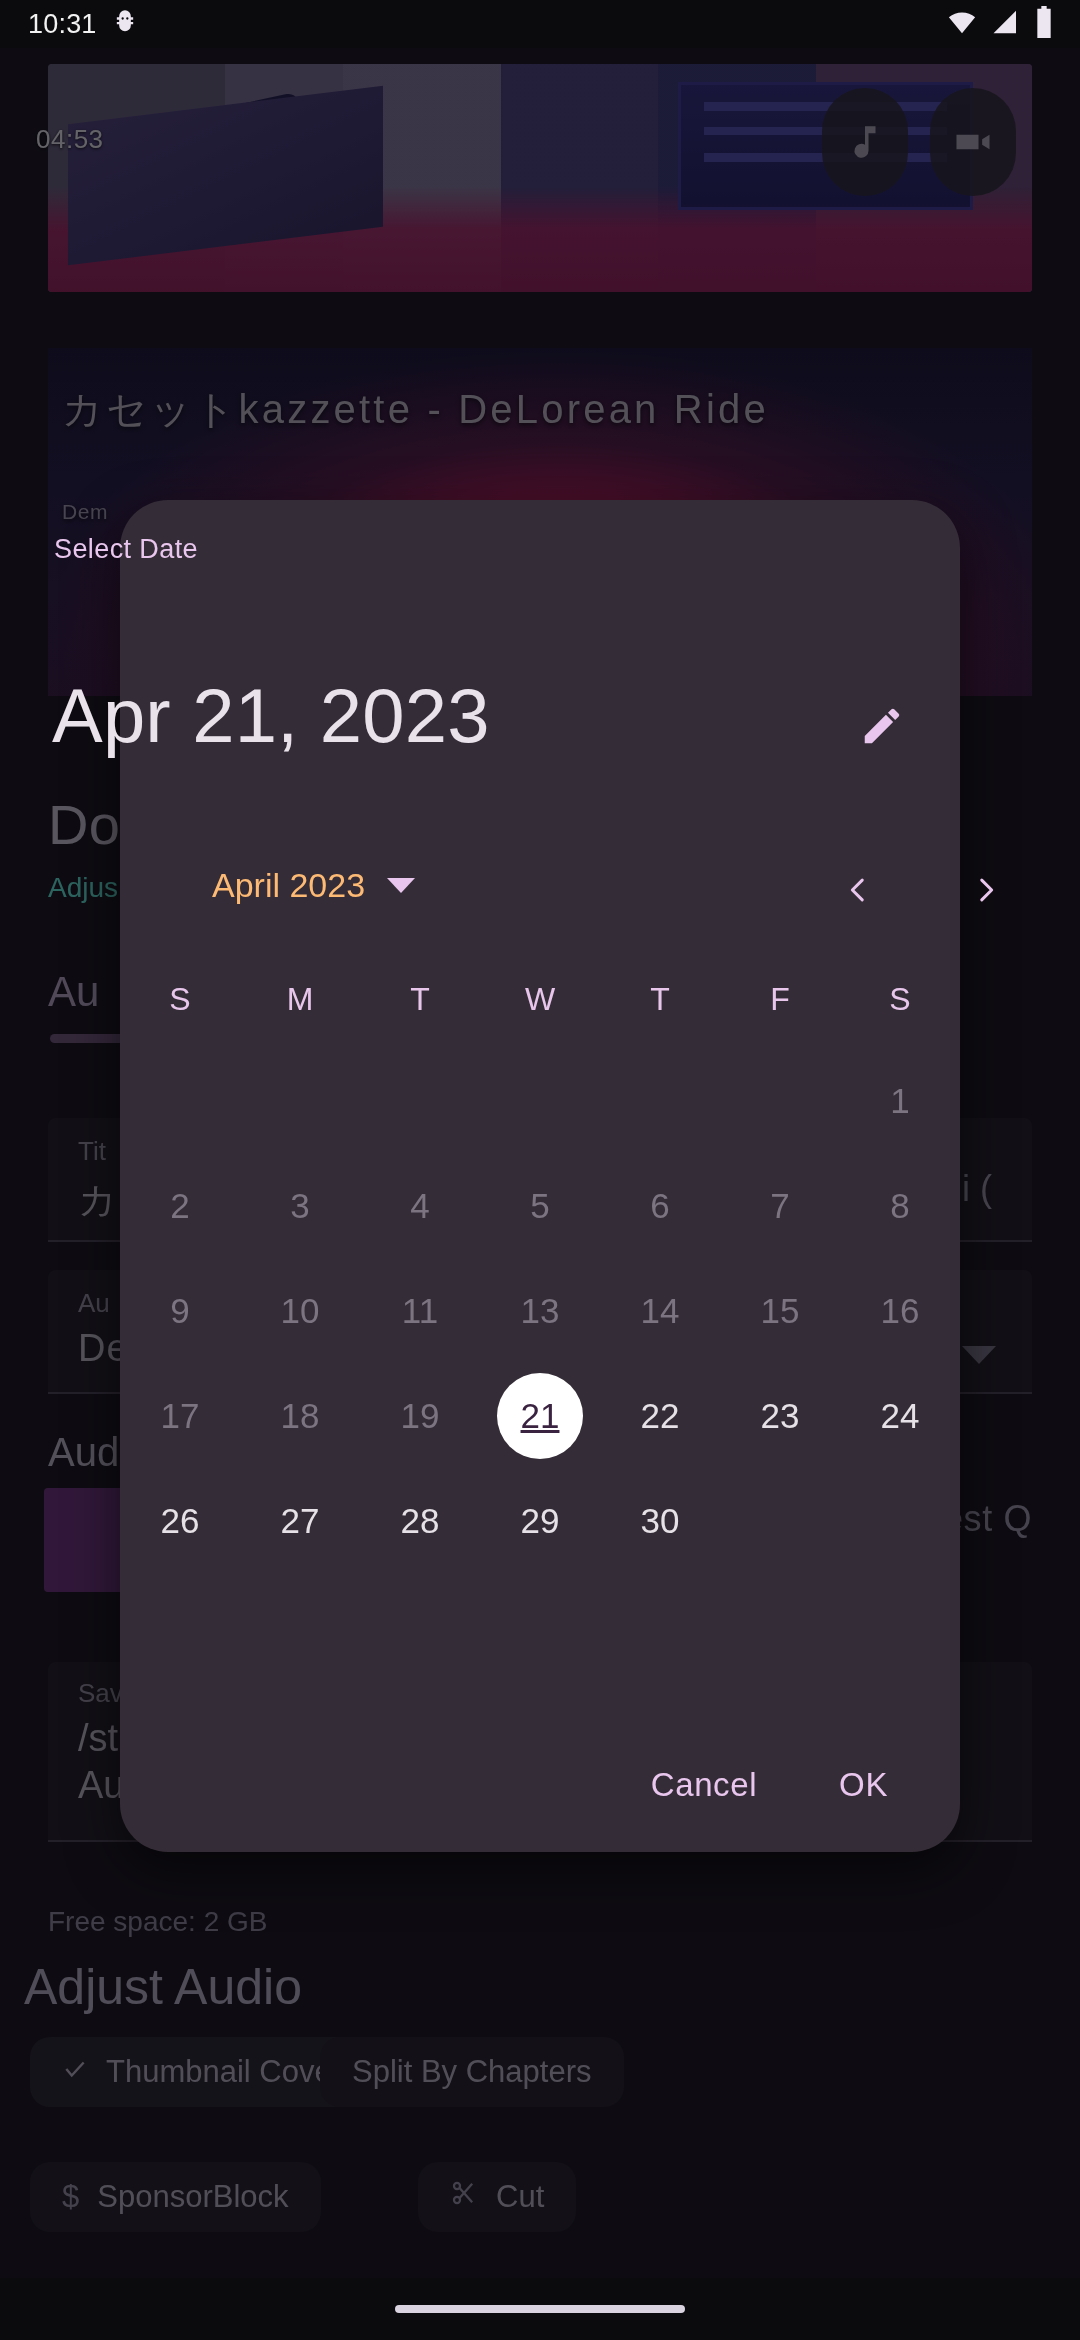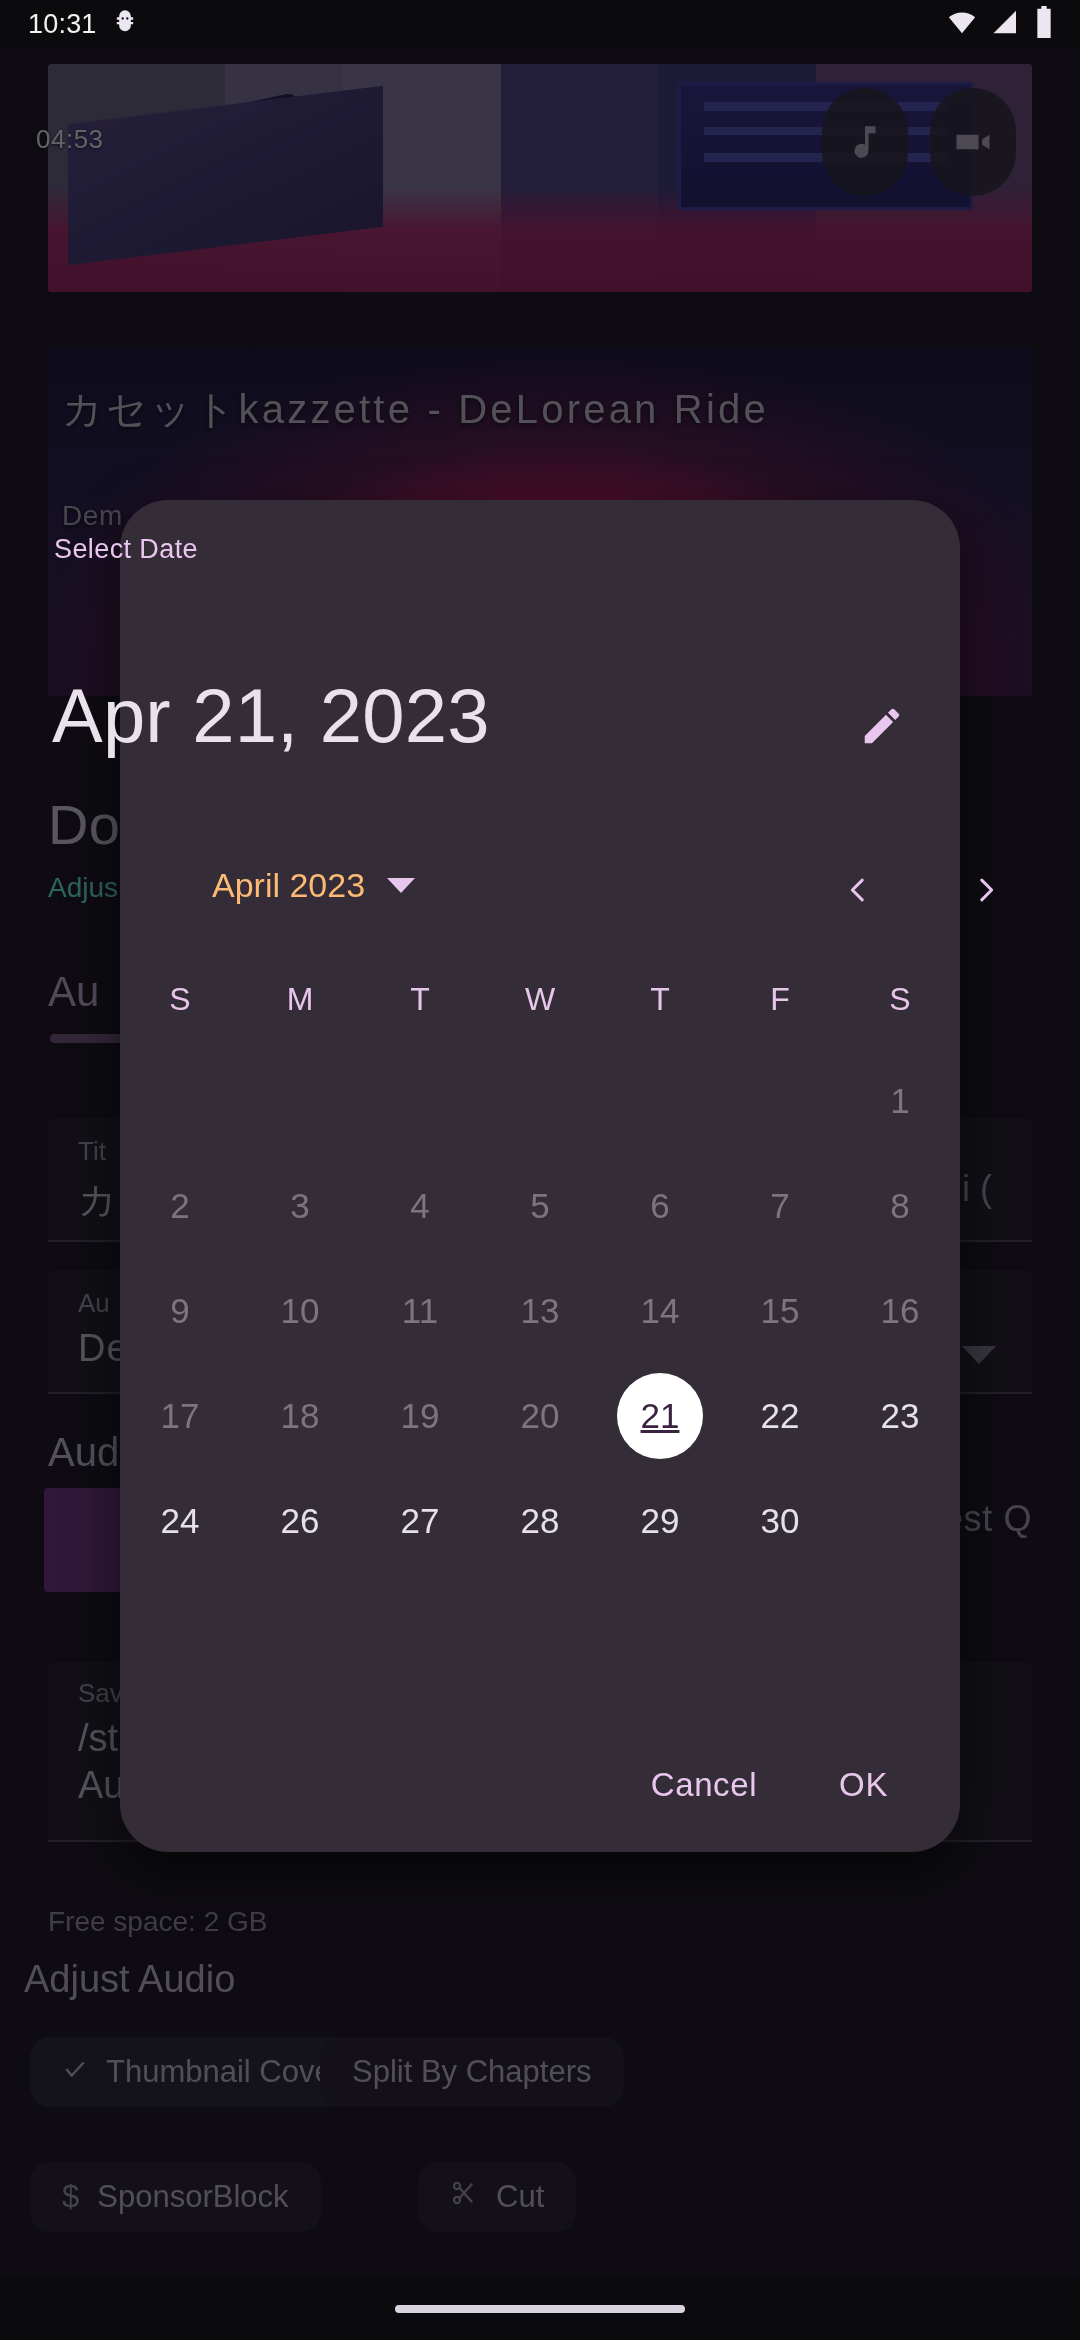--- a/index.html
+++ b/index.html
@@ -68,21 +68,21 @@
   #toggle-music { right:172px; }
   #toggle-video { right:64px; }
 
   #media-title {
     position:absolute; left:62px; top:384px; width:940px;
     color:#BEB9C4; font-size:40px; line-height:1.28; letter-spacing:3.2px;
     text-shadow:0 2px 5px rgba(0,0,0,.9);
   }
   #media-sub {
     position:absolute; left:62px; top:500px;
-    color:#A59FB0; font-size:28px; letter-spacing:.6px;
+    color:#A59FB0; font-size:21px; letter-spacing:.6px;
     text-shadow:0 2px 4px rgba(0,0,0,.9);
   }
   #hero-art {
     position:absolute; left:48px; top:348px; width:984px; height:348px;
     background:
       radial-gradient(ellipse at 52% 78%, rgba(190,20,80,.92) 0 28%, rgba(120,18,60,.55) 46%, rgba(20,16,40,.2) 70%),
       linear-gradient(180deg,#120f2e 0%, #221a44 40%, #3a1840 100%);
     z-index:-1;
   }
 
@@ -138,21 +138,21 @@
     background:#1C1A1F; border-radius:8px 8px 0 0;
     border-bottom:2px solid #4a4352; padding:16px 30px 0 30px;
   }
   #save-path { color:#C7C2CE; font-size:38px; margin-top:6px; line-height:1.24; }
   #freespace {
     position:absolute; left:48px; top:1906px;
     color:#8E8899; font-size:28px;
   }
   #adjust-audio {
     position:absolute; left:24px; top:1958px;
-    color:#B7B1C2; font-size:38px;
+    color:#B7B1C2; font-size:50px;
   }
   .chip {
     position:absolute; height:70px; border-radius:20px;
     background:#1E1C22; display:flex; align-items:center; gap:18px;
     padding:0 32px; color:#BBB5C4; font-size:31px; white-space:nowrap;
   }
   #chip-thumbnail { left:30px; top:2037px; background:#242128; }
   #chip-split    { left:320px; top:2037px; }
   #chip-sponsor  { left:30px; top:2162px; }
   #chip-cut      { left:418px; top:2162px; }
@@ -441,23 +441,20 @@
         <span class="pill">16</span>
       </div>
       <div class="day disabled">
         <span class="pill">17</span>
       </div>
       <div class="day disabled">
         <span class="pill">18</span>
       </div>
       <div class="day disabled">
         <span class="pill">19</span>
-      </div>
-      <div class="day disabled">
-        <span class="pill">20</span>
       </div>
       <div class="day selected">
         <span class="pill">21</span>
       </div>
       <div class="day ">
         <span class="pill">22</span>
       </div>
       <div class="day ">
         <span class="pill">23</span>
       </div>

